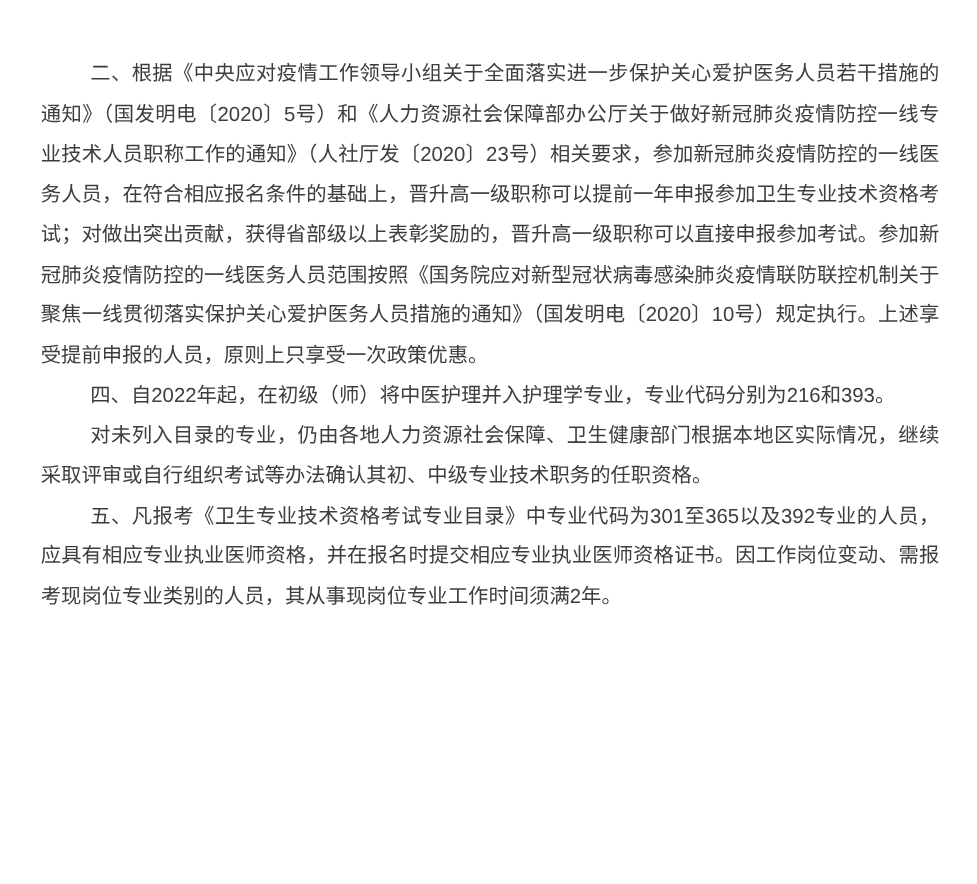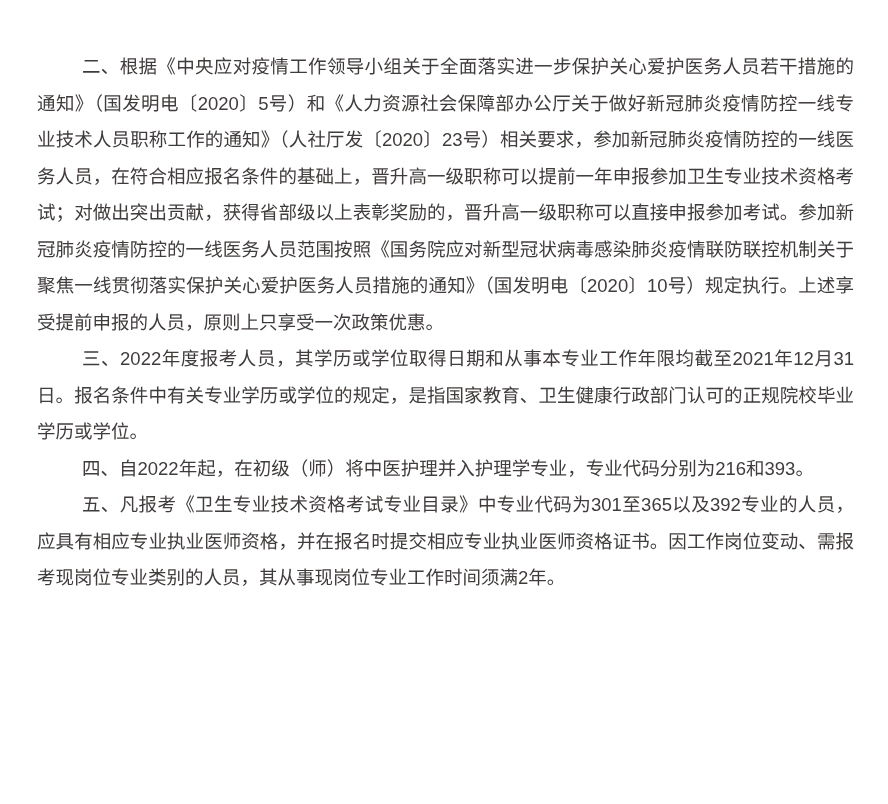--- a/index.html
+++ b/index.html
@@ -30,16 +30,16 @@
     text-indent: 45px;
     word-break: break-all;
     overflow-wrap: anywhere;
   }
 </style>
 </head>
 <body>
 
 <div class="doc">
   <p>二、根据《中央应对疫情工作领导小组关于全面落实进一步保护关心爱护医务人员若干措施的通知》（国发明电〔2020〕5号）和《人力资源社会保障部办公厅关于做好新冠肺炎疫情防控一线专业技术人员职称工作的通知》（人社厅发〔2020〕23号）相关要求，参加新冠肺炎疫情防控的一线医务人员，在符合相应报名条件的基础上，晋升高一级职称可以提前一年申报参加卫生专业技术资格考试；对做出突出贡献，获得省部级以上表彰奖励的，晋升高一级职称可以直接申报参加考试。参加新冠肺炎疫情防控的一线医务人员范围按照《国务院应对新型冠状病毒感染肺炎疫情联防联控机制关于聚焦一线贯彻落实保护关心爱护医务人员措施的通知》（国发明电〔2020〕10号）规定执行。上述享受提前申报的人员，原则上只享受一次政策优惠。</p>
-  <p>三、2022年度报考人员，其学历或学位取得日期和从事本专业工作年限均截至2021年12月31日。报名条件中有关专业学历或学位的规定，是指国家教育、卫生健康行政部门认可的正规院校毕业学历或学位。</p>
   <p>四、自2022年起，在初级（师）将中医护理并入护理学专业，专业代码分别为216和393。</p>
+  <p>对未列入目录的专业，仍由各地人力资源社会保障、卫生健康部门根据本地区实际情况，继续采取评审或自行组织考试等办法确认其初、中级专业技术职务的任职资格。</p>
   <p>五、凡报考《卫生专业技术资格考试专业目录》中专业代码为301至365以及392专业的人员，应具有相应专业执业医师资格，并在报名时提交相应专业执业医师资格证书。因工作岗位变动、需报考现岗位专业类别的人员，其从事现岗位专业工作时间须满2年。</p>
 </div>
 
 </body></html>

